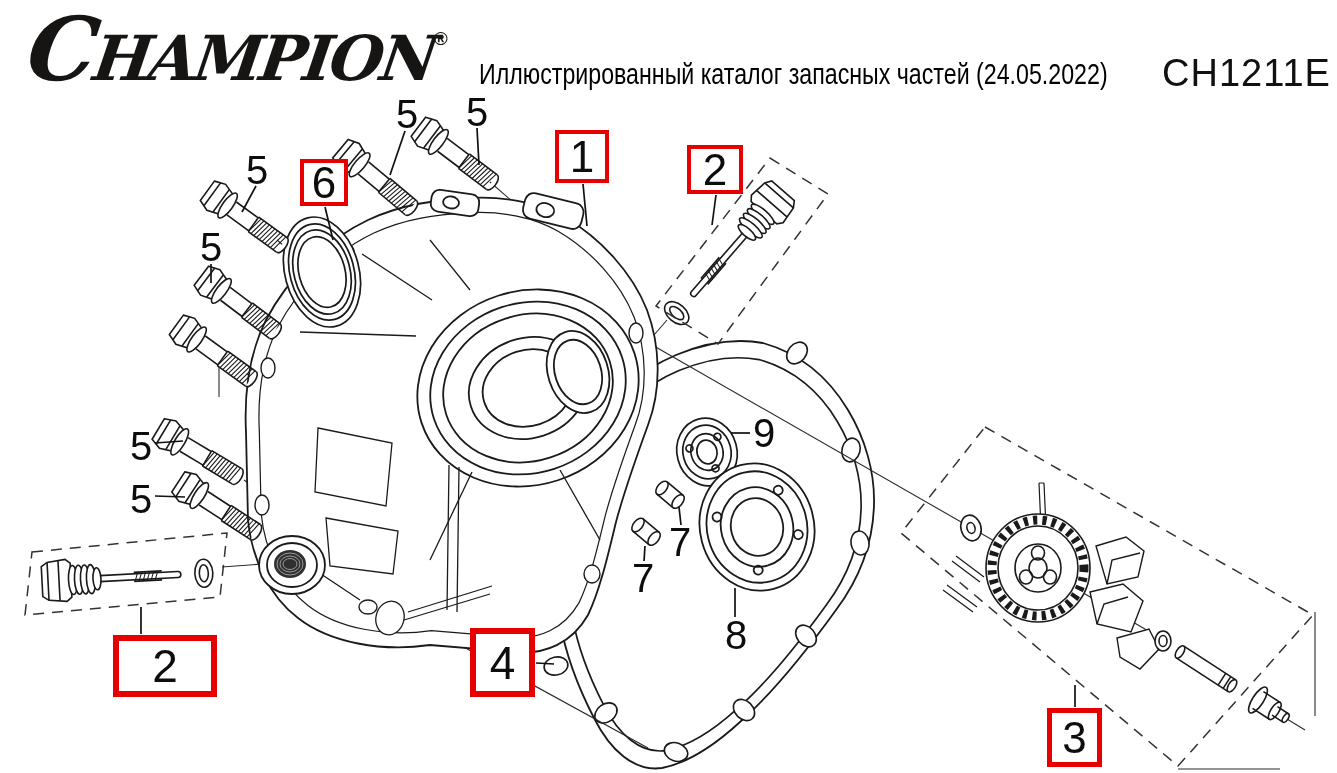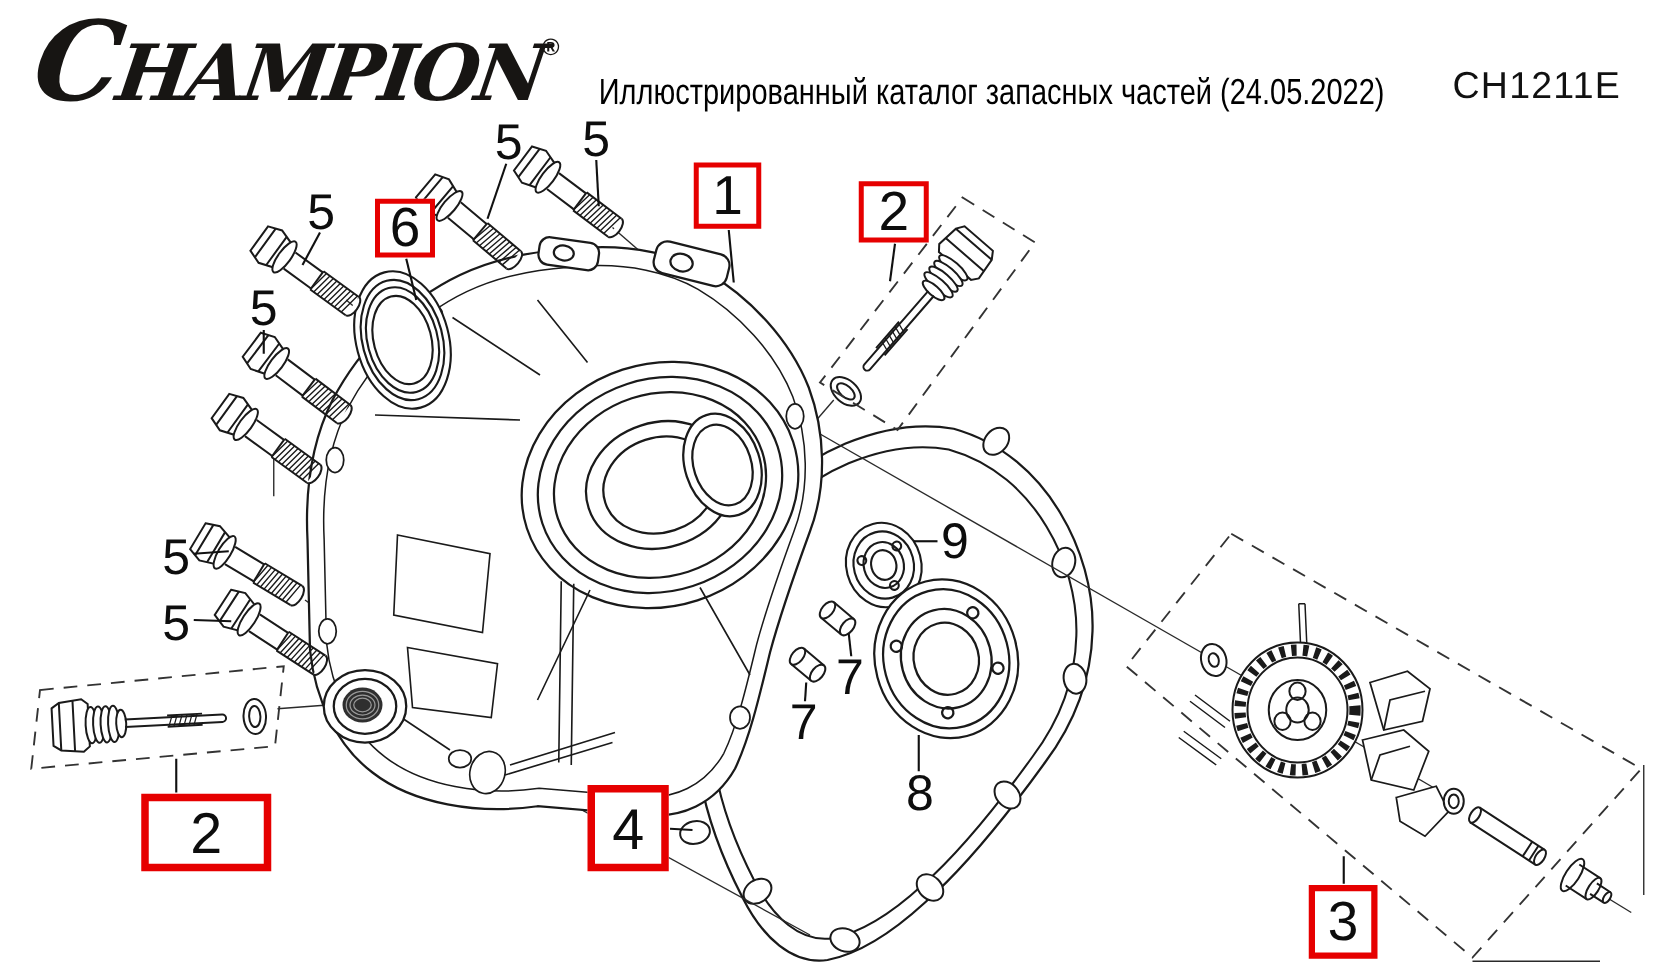--- a/index.html
+++ b/index.html
@@ -7,21 +7,21 @@
         font-family:"Liberation Sans",sans-serif;color:#111;}
   
   .logo{position:absolute;left:22px;top:12px;display:flex;align-items:flex-start;}
   .logo-text{font-family:"DejaVu Serif",serif;font-weight:bold;font-style:italic;
              font-size:62px;line-height:74px;letter-spacing:-3px;display:inline-block;
              transform:skewX(-8deg);transform-origin:left bottom;color:#171513;}
   .logo-text::first-letter{font-size:88px;}
   .reg-mark{font-size:19px;font-weight:bold;margin-left:4px;margin-top:16px;color:#171513;}
   .title{position:absolute;left:479px;top:58px;font-size:29px;white-space:nowrap;
          transform:scaleX(0.80);transform-origin:left top;color:#000;}
-  .model{position:absolute;left:1162px;top:52px;font-size:30px;letter-spacing:1px;color:#111;}
+  .model{position:absolute;left:1162px;top:52px;font-size:38px;letter-spacing:1px;color:#111;}
   
   svg.scene{position:absolute;left:0;top:0;}
   .num{position:absolute;transform:translate(-50%,-50%);font-size:40px;line-height:1;
        color:#0d0d0d;user-select:none;}
   .callout-box{position:absolute;background:#fff;border:4px solid #e60000;
                display:flex;align-items:center;justify-content:center;
                font-size:44px;color:#0d0d0d;box-sizing:border-box;}
   .bw5{border-width:5px;} .bw6{border-width:6px;} .fs46{font-size:46px;}
 </style>
 </head>

